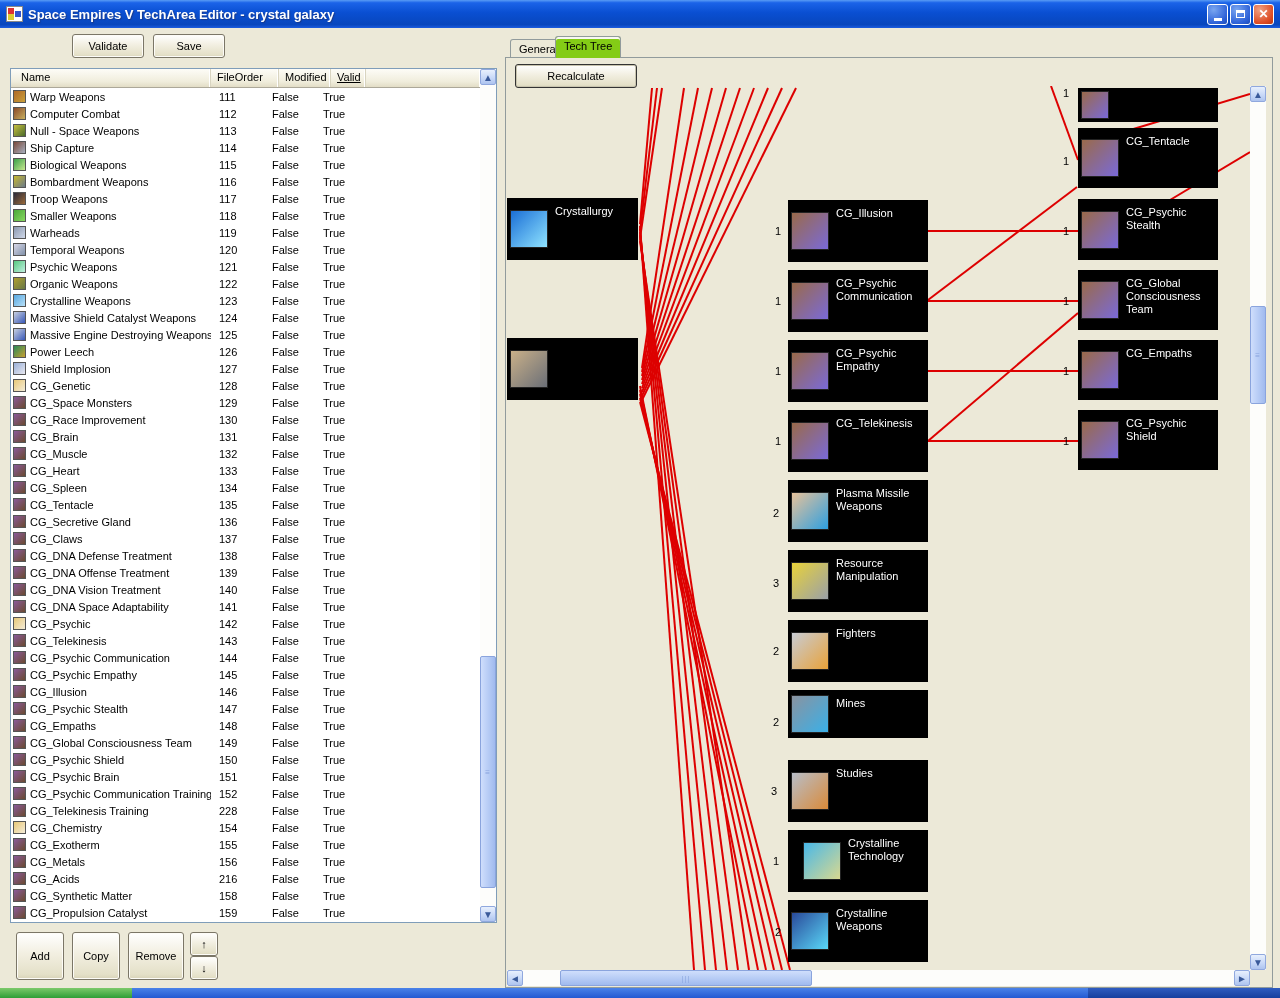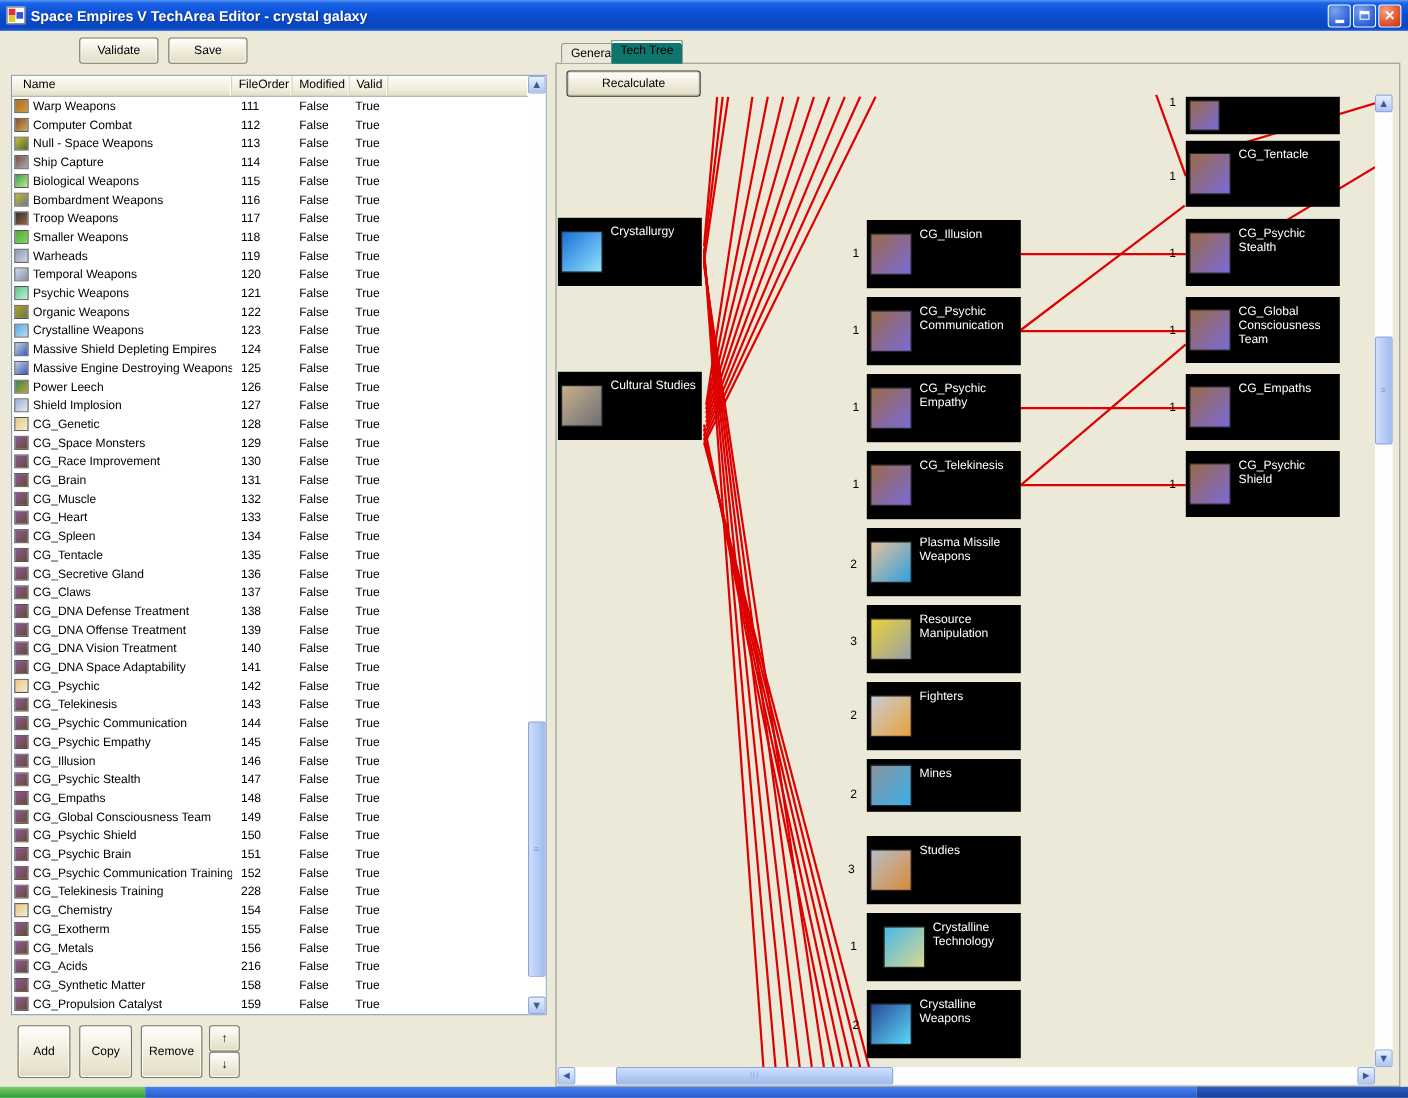--- a/index.html
+++ b/index.html
@@ -28,23 +28,23 @@
   .xpbtn { position:absolute; background:linear-gradient(180deg,#ffffff,#f2efe1 45%,#e4e0c8 90%,#d8d3b8);
     border:1px solid #7b7667; border-radius:3px; font-size:11px; font-family:"Liberation Sans",sans-serif;
     display:flex; align-items:center; justify-content:center; color:#000; box-shadow:inset 0 0 0 1px #fdfcf7; }
 
   
   .table-wrap { position:absolute; left:10px; top:68px; width:487px; height:855px; background:#fff; border:1px solid #7F9DB9; }
   .thead { position:absolute; left:0; top:0; right:16px; height:19px; display:flex;
     background:linear-gradient(180deg,#fdfcf7,#f0eddc 70%,#e2ddc6); border-bottom:1px solid #aca899; }
   .th { padding:2px 0 0 6px; border-right:1px solid #d8d4c0; box-shadow:inset -1px 0 0 #fff; overflow:hidden; white-space:nowrap; }
   .th:nth-child(1){ width:200px; padding-left:10px; }
-  .th:nth-child(2){ width:55px; }
+  .th:nth-child(2){ width:68px; }
   .th:nth-child(3){ width:52px; }
-  .th:nth-child(4){ width:35px; }
+  .th:nth-child(4){ width:35px;text-decoration:underline; }
   .th:nth-child(5){ flex:1; border-right:none; }
   .rows { position:absolute; left:0; top:19px; right:16px; bottom:0; overflow:hidden; }
   .row { height:17px; display:flex; align-items:center; white-space:nowrap; }
   .cell-name { width:200px; display:flex; align-items:center; overflow:hidden; }
   .row-icon { width:13px; height:13px; margin:0 4px 0 2px; border:1px solid #555; flex:none; }
   .cell-fo { width:55px; padding-left:8px; }
   .cell-mod { width:52px; padding-left:6px; }
   .cell-val { width:35px; padding-left:5px; }
 
   
@@ -55,21 +55,21 @@
     color:#3a5a9a; font-size:8px; display:flex; align-items:center; justify-content:center; }
   .sb-thumb { position:absolute; border-radius:2px; background:linear-gradient(90deg,#cfdefc,#b3c9f4 60%,#a0baee);
     border:1px solid #8aa4dd; }
   .sb-h .sb-thumb { background:linear-gradient(180deg,#cfdefc,#b3c9f4 60%,#a0baee); }
   .grip { position:absolute; left:50%; top:50%; transform:translate(-50%,-50%); color:#8aa4dd; font-size:8px; letter-spacing:1px; }
 
   
   .tabpage { position:absolute; left:505px; top:57px; width:768px; height:931px; border:1px solid #919B9C; background:#ECE9D8; }
   .tab { position:absolute; border:1px solid #919B9C; border-bottom:none; background:#ece9d8; padding:3px 8px 2px;
     border-radius:3px 3px 0 0; font-size:11px; }
-  .tab.active { background:#0f766e; z-index:3; box-shadow:inset 0 2px 0 #f9f8f2; }
+  .tab.active { background:#84cc16; z-index:3; box-shadow:inset 0 2px 0 #f9f8f2; }
 
   
   .canvas { position:absolute; left:507px; top:86px; width:743px; height:884px; overflow:hidden; }
   .canvas svg { position:absolute; left:0; top:0; }
   .node { position:absolute; background:#000; color:#fff; display:flex; }
   .node-icon { flex:none; margin:auto 0 auto 3px; border:1px solid #222; }
   .node-label { padding:7px 4px 0 7px; line-height:13px; font-size:11px; }
   .treenum { position:absolute; transform:translate(-50%,-50%); font-size:11px; color:#000; }
 
   
@@ -228,21 +228,21 @@
           <span class="row-icon" style="background:linear-gradient(135deg,#58a8e0,#b8e0f8)"></span>
           <span>Crystalline Weapons</span>
         </div>
         <div class="cell-fo">123</div>
         <div class="cell-mod">False</div>
         <div class="cell-val">True</div>
       </div>
       <div class="row">
         <div class="cell-name">
           <span class="row-icon" style="background:linear-gradient(135deg,#c8d0e0,#3858b8)"></span>
-          <span>Massive Shield Depleting Empires</span>
+          <span>Massive Shield Catalyst Weapons</span>
         </div>
         <div class="cell-fo">124</div>
         <div class="cell-mod">False</div>
         <div class="cell-val">True</div>
       </div>
       <div class="row">
         <div class="cell-name">
           <span class="row-icon" style="background:linear-gradient(135deg,#c8d0e0,#3858b8)"></span>
           <span>Massive Engine Destroying Weapons</span>
         </div>
@@ -618,21 +618,20 @@
       <line x1="133" y1="312" x2="275" y2="884" stroke="#dd0000" stroke-width="2"></line>
       <line x1="133" y1="316" x2="283" y2="884" stroke="#dd0000" stroke-width="2"></line>
     </svg>
   <div id="tree-nodes">
       <div class="node" style="left: 0px; top: 112px; width: 131px; height: 62px;">
         <span class="node-icon" style="width:38px;height:38px;background:linear-gradient(135deg,#1b6fd6,#8fe3ff)"></span>
         <span class="node-label">Crystallurgy</span>
       </div>
       <div class="node" style="left: 0px; top: 252px; width: 131px; height: 62px;">
         <span class="node-icon" style="width:38px;height:38px;background:linear-gradient(135deg,#c9b089,#6b6f77)"></span>
-        <span class="node-label">Cultural Studies</span>
       </div>
       <div class="node" style="left: 281px; top: 114px; width: 140px; height: 62px;">
         <span class="node-icon" style="width:38px;height:38px;background:linear-gradient(135deg,#9a6a4a,#7a6ad8)"></span>
         <span class="node-label">CG_Illusion</span>
       </div>
       <div class="node" style="left: 281px; top: 184px; width: 140px; height: 62px;">
         <span class="node-icon" style="width:38px;height:38px;background:linear-gradient(135deg,#9a6a4a,#7a6ad8)"></span>
         <span class="node-label">CG_Psychic Communication</span>
       </div>
       <div class="node" style="left: 281px; top: 254px; width: 140px; height: 62px;">

